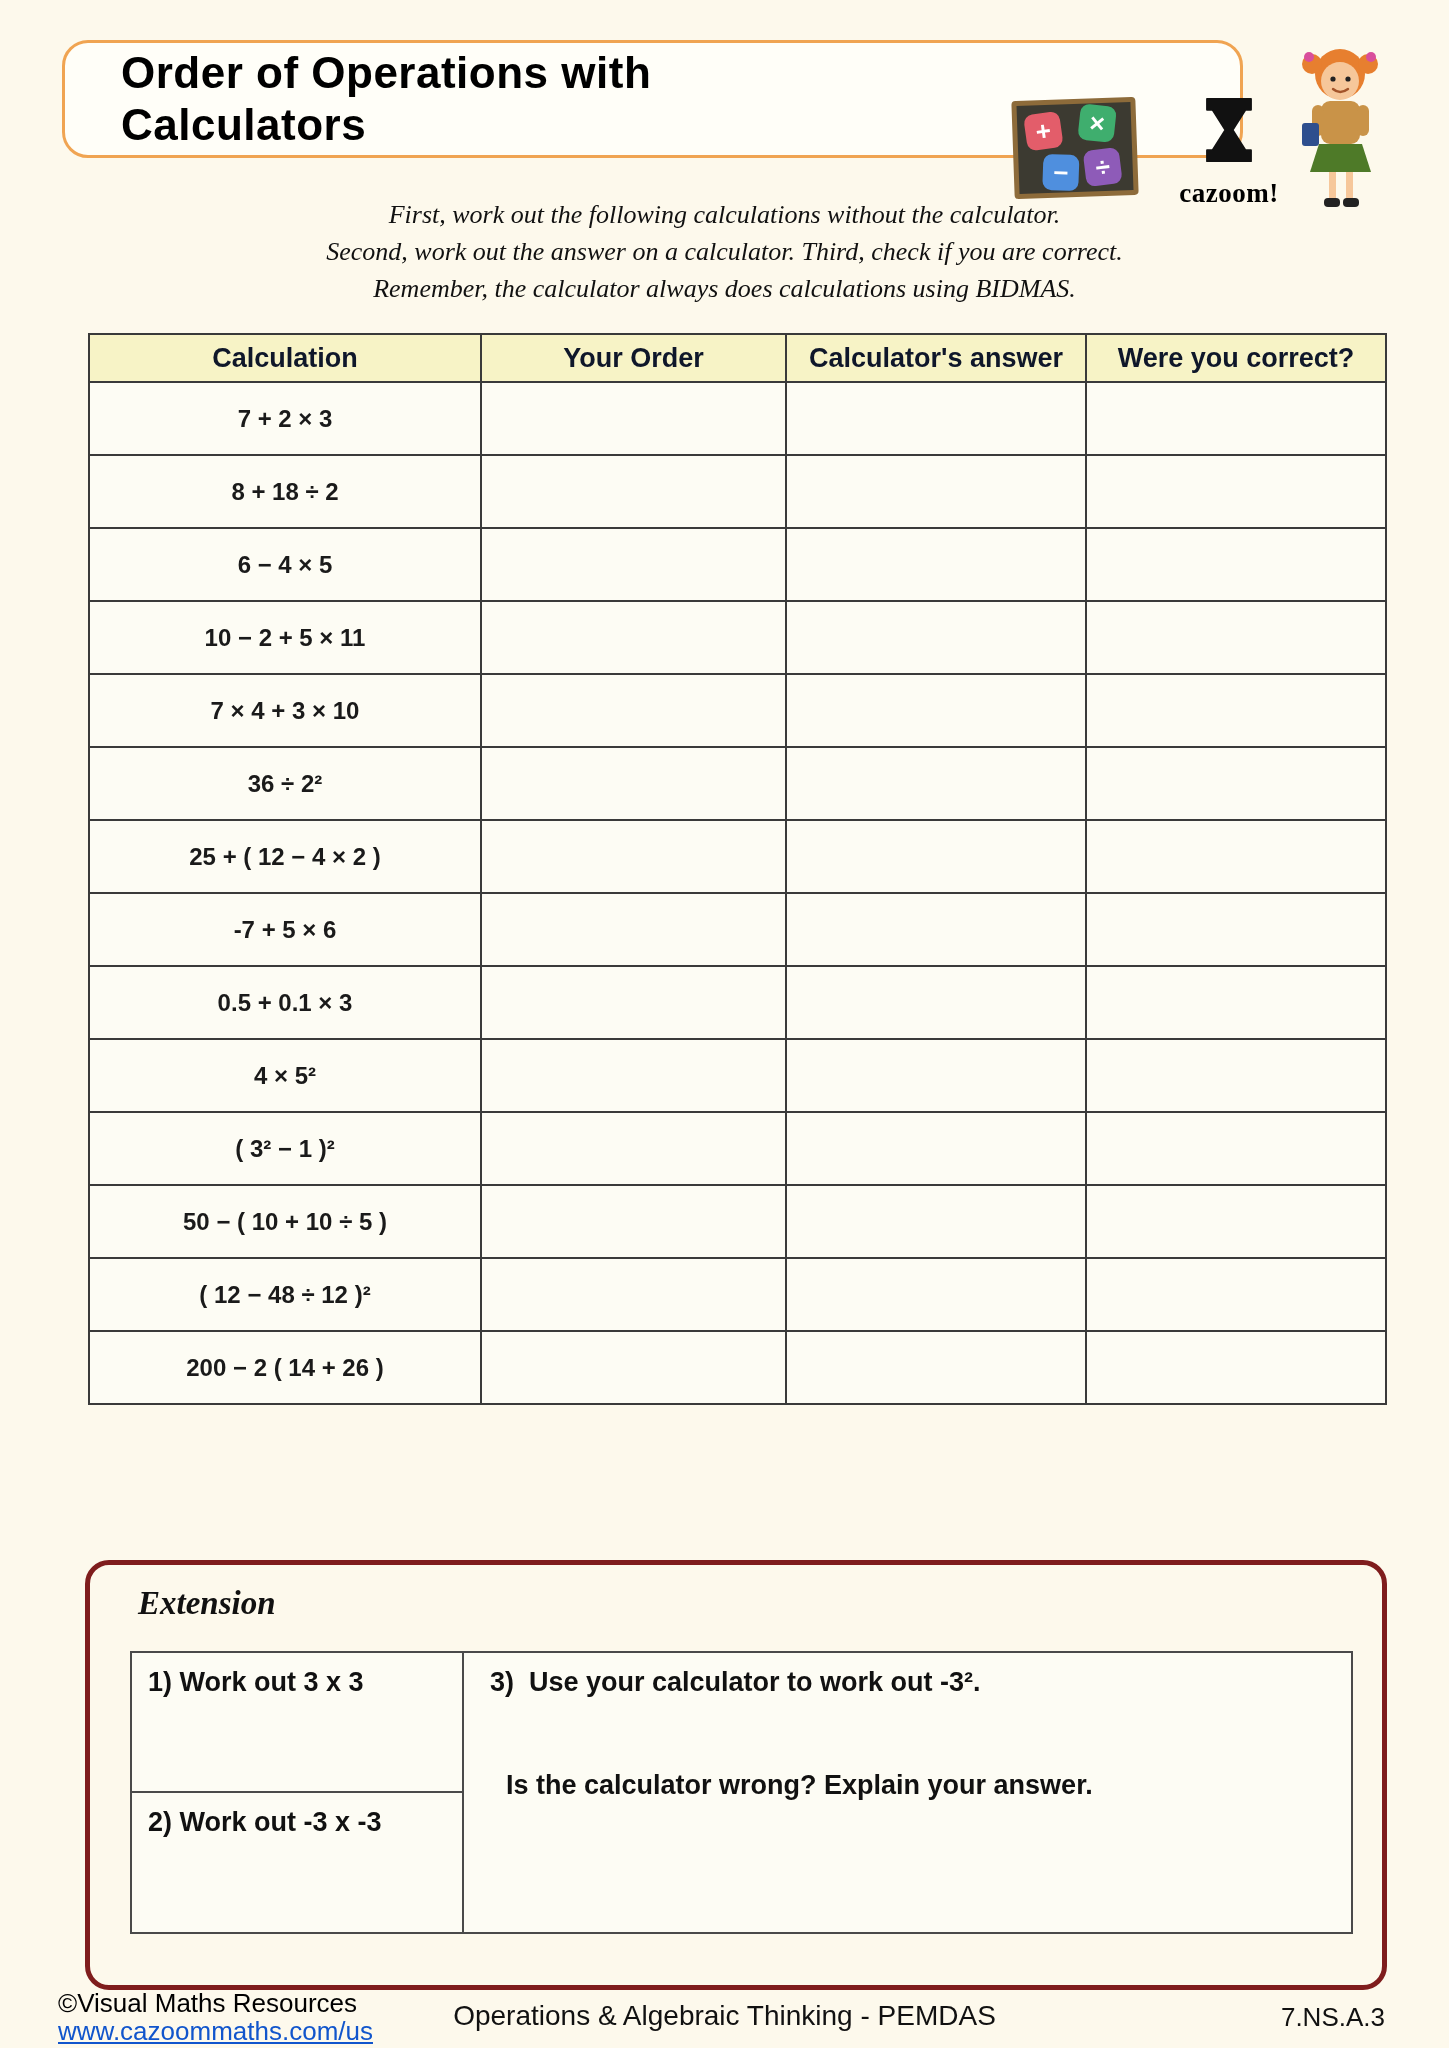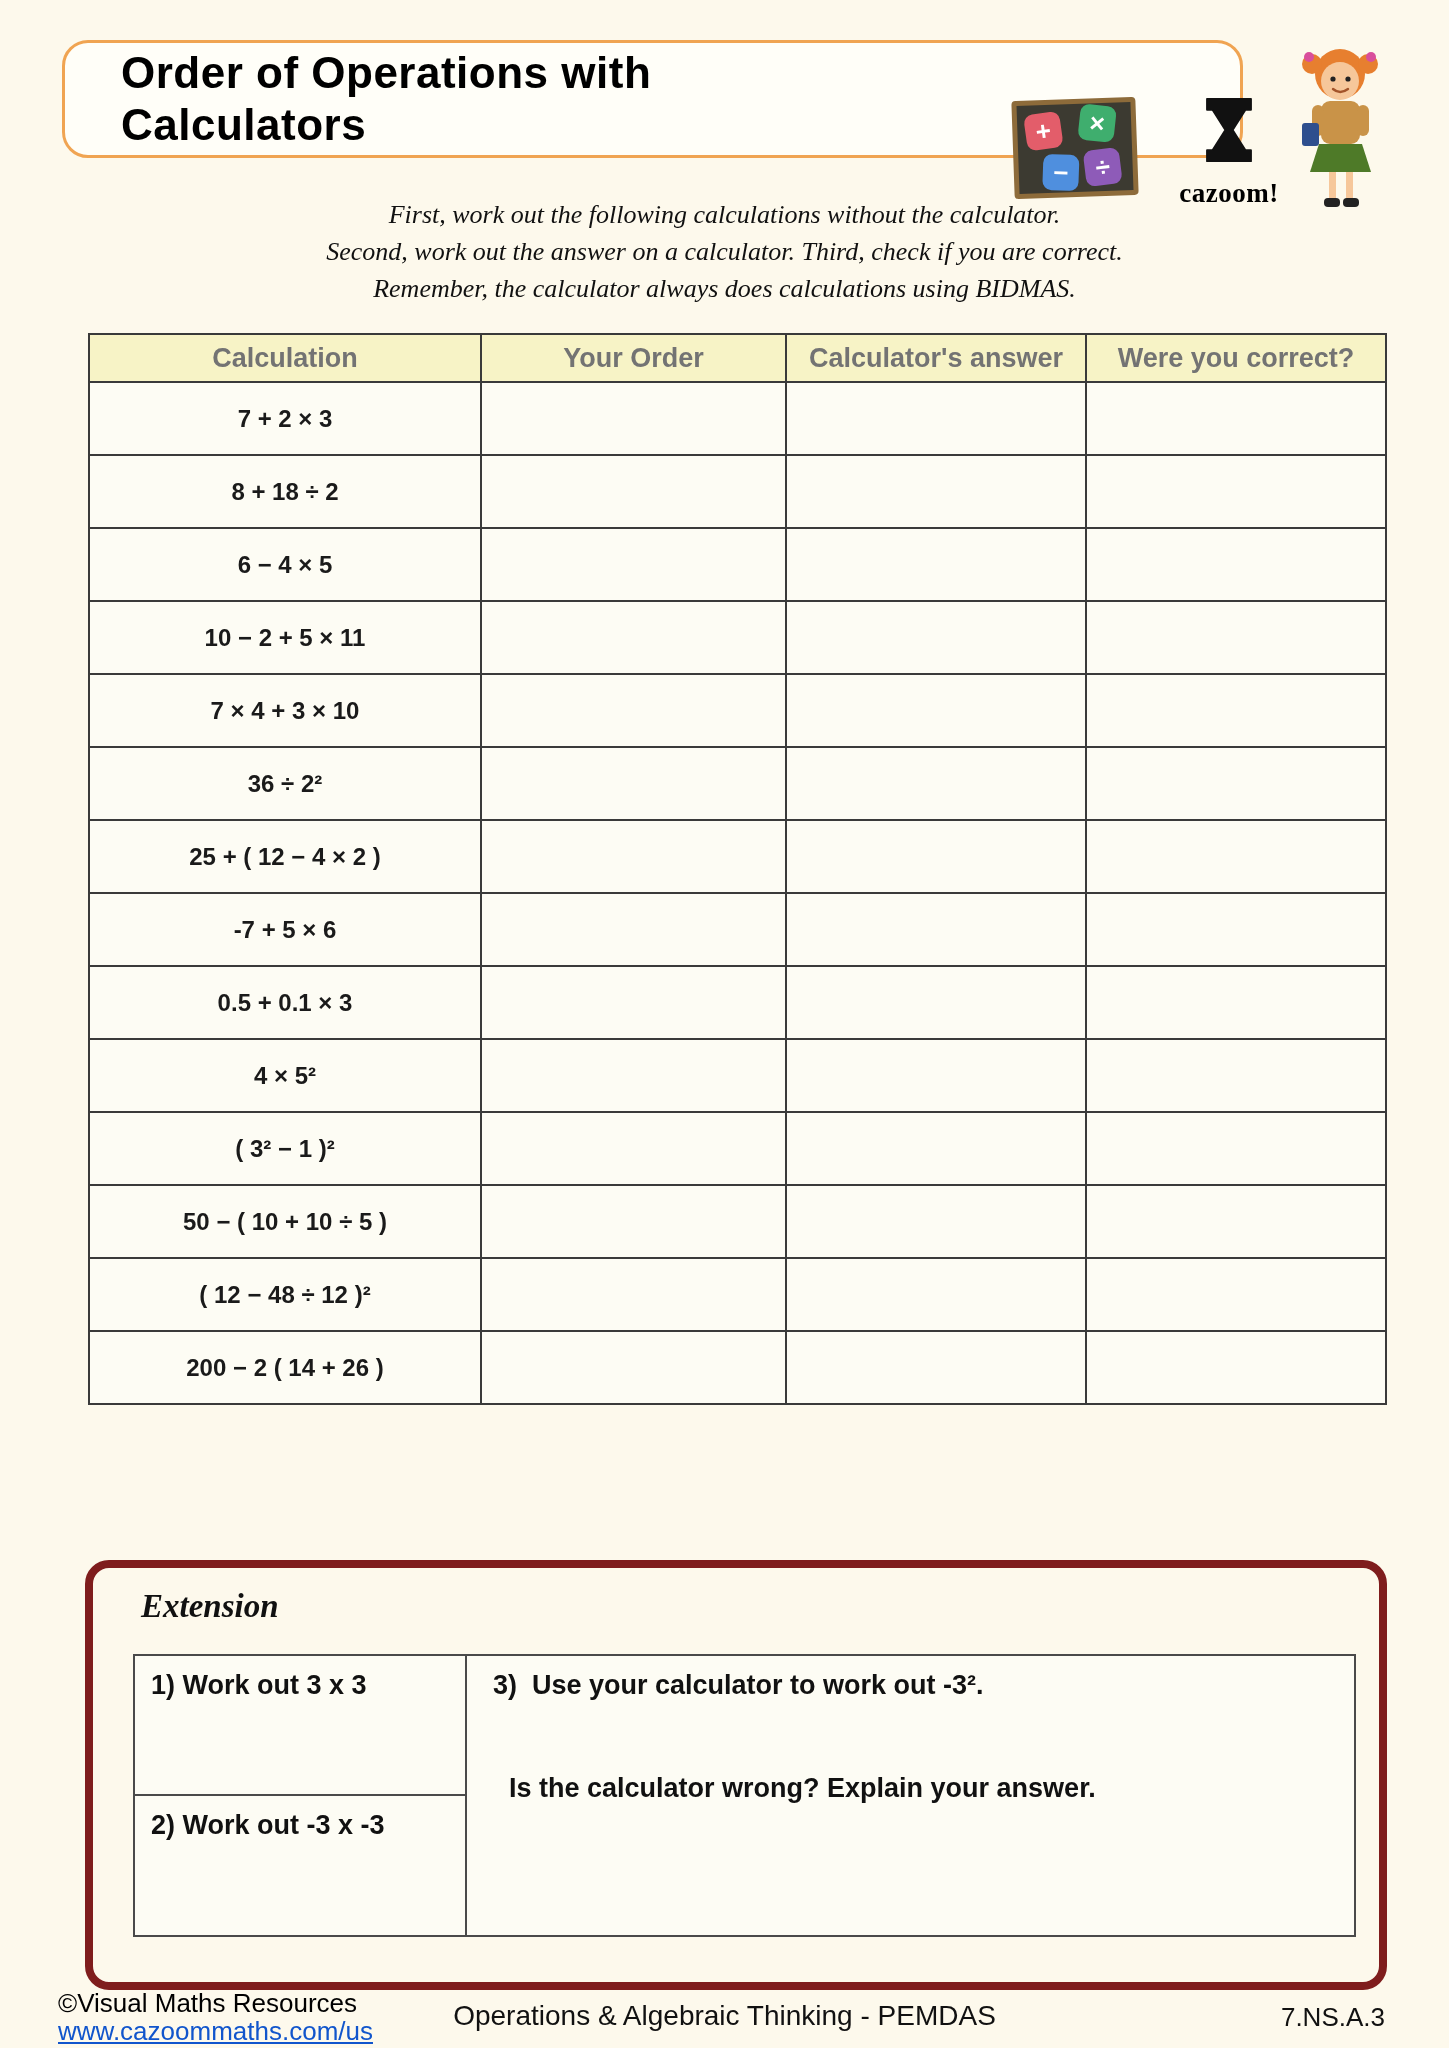--- a/index.html
+++ b/index.html
@@ -54,31 +54,31 @@
     font-size:26px; line-height:37px; color:#111;
   }
 
   
   .main-table {
     position:absolute; left:88px; top:333px; width:1297px;
     border-collapse:collapse; table-layout:fixed;
   }
   .main-table th {
     background:#f7f3c6; border:2px solid #3a3a3a; height:48px;
-    font-size:27px; font-weight:bold; color:#737373; text-align:center;
+    font-size:27px; font-weight:bold; color:#0f172a; text-align:center;
   }
   .main-table td {
     border:2px solid #3a3a3a; height:73px; text-align:center;
     font-size:24px; font-weight:bold; color:#1a1a1a; background:#fdfcf4;
   }
 
   
   .extension {
     position:absolute; left:85px; top:1560px; width:1302px; height:430px;
-    border:8px solid #7f1d1d; border-radius:24px; background:#fdf9ec;
+    border:5px solid #7f1d1d; border-radius:24px; background:#fdf9ec;
   }
   .extension-heading {
     position:absolute; left:48px; top:20px;
     font-family:"Liberation Serif", serif; font-weight:bold; font-style:italic;
     font-size:33px; color:#111;
   }
   .ext-table {
     position:absolute; left:40px; top:86px; width:1223px; height:283px;
     border:2px solid #4a4a4a; display:grid; grid-template-columns:332px 1fr;
     background:#fdfcf4;

